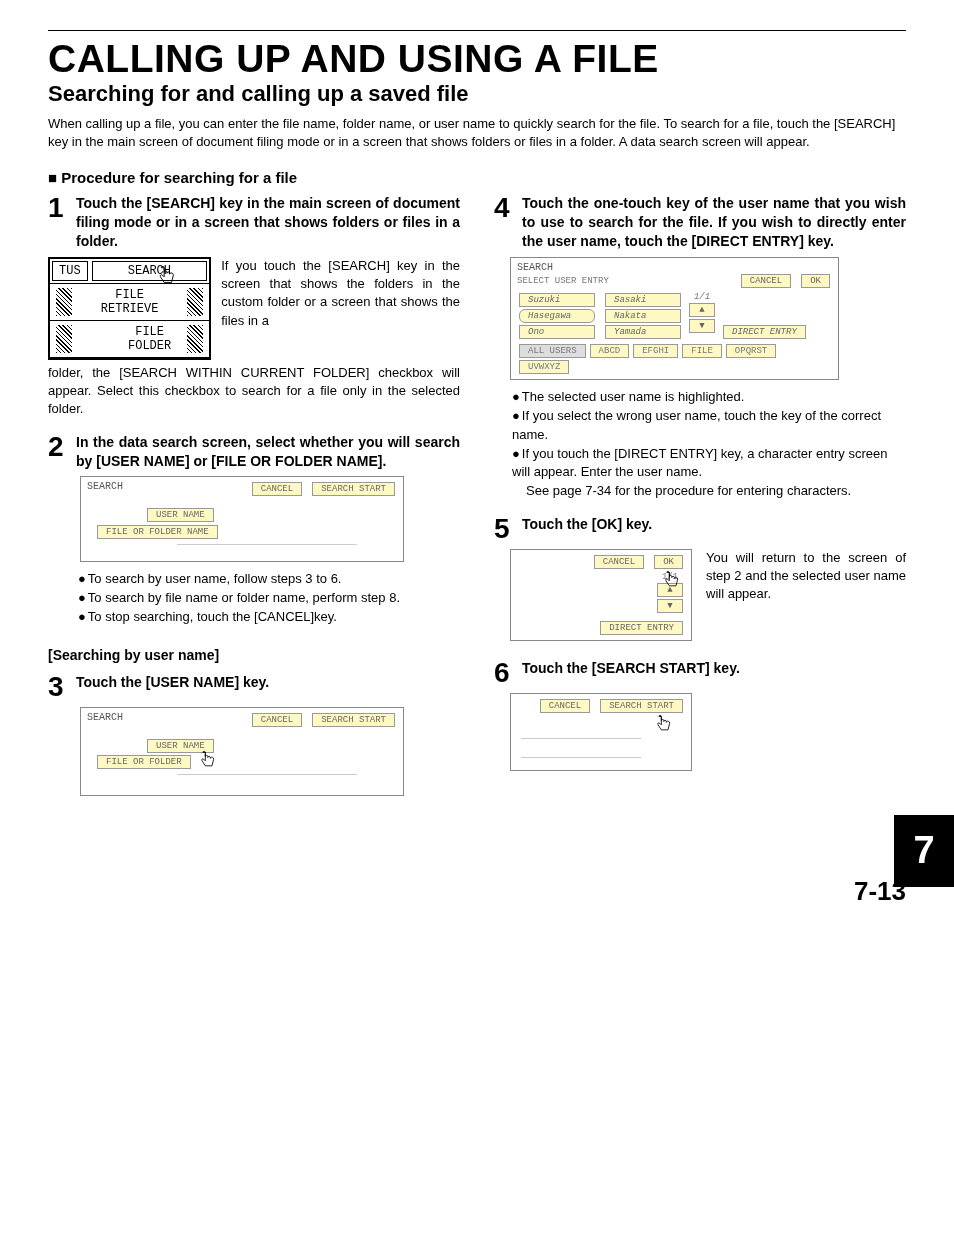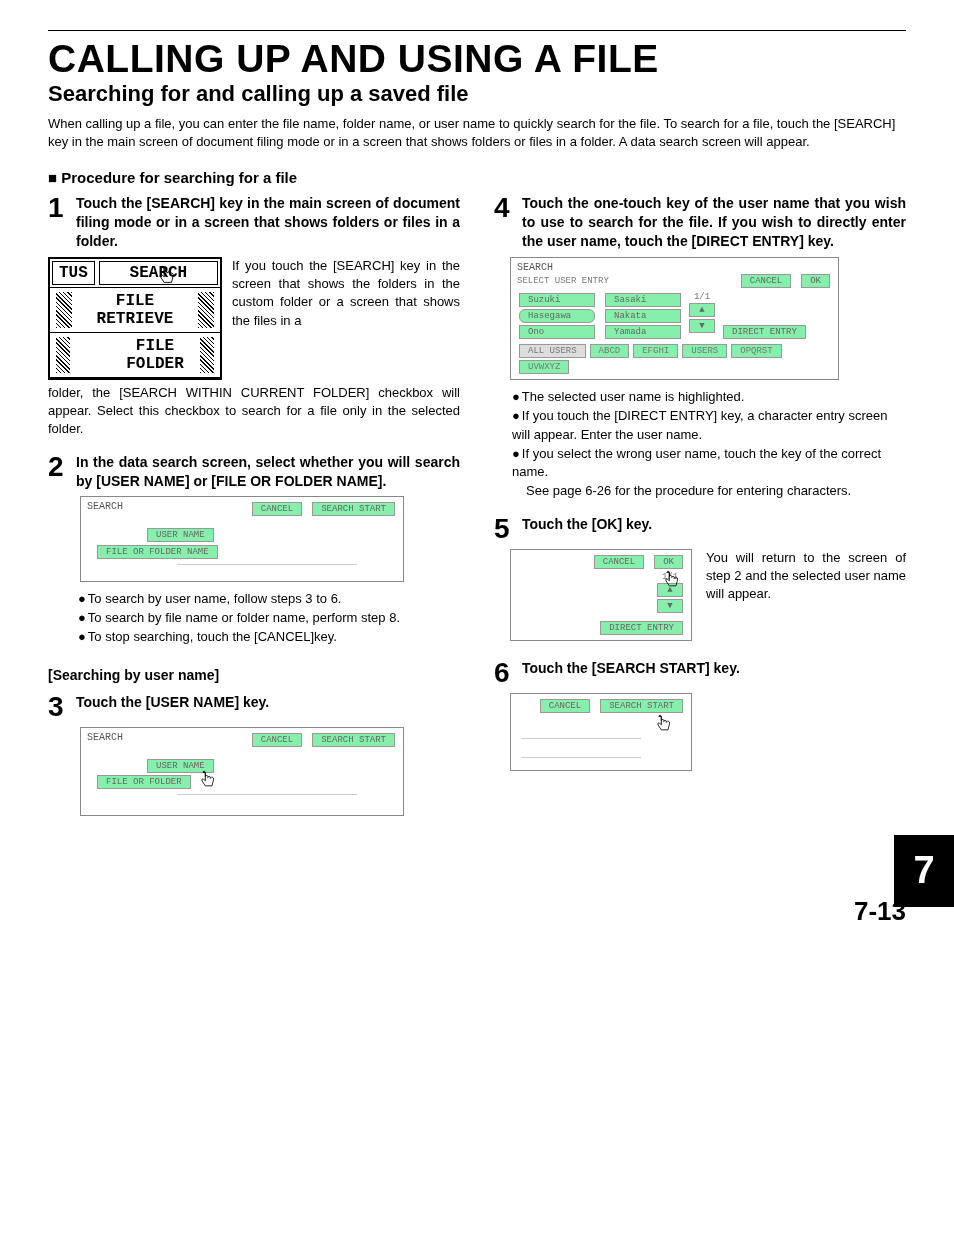--- a/index.html
+++ b/index.html
@@ -98,36 +98,35 @@
   .shot-wide{margin-left:32px;width:310px;}
   .shot-mid{margin-left:16px;width:315px;}
   .shot-ok{margin-left:16px;width:168px;float:left;}
   .shot-start{margin-left:16px;width:168px;}
 
   .btn{
     display:inline-block;
     border:1px solid #999;
     padding:1px 8px;
     margin:1px 2px;
-    background:#86efac;
+    background:#fef9c3;
     font-size:9px;
     color:#666;
   }
   .btn-dk{background:#ddd;}
   .tiny{font-size:9px;color:#777;}
 
   
   .fig1wrap{display:flex;gap:10px;margin-bottom:4px;}
   .fig1{
     border:2px solid #000;
     width:170px;
     font-family:"Courier New",monospace;
-    font-size:16px;
+    font-size:12px;
     position:relative;
-    font-weight:bold;
   }
   .fig1 .row{
     border-bottom:1px solid #000;
     padding:4px 6px;
     display:flex;
     gap:16px;
   }
   .fig1 .row:last-child{border-bottom:none;}
   .hatch{
     width:16px;
@@ -271,47 +270,47 @@
       </div>
       <div class="shot shot-mid">
         <div><span>SEARCH</span></div>
         <div style="display:flex;justify-content:space-between;align-items:center;">
           <span class="tiny">SELECT USER ENTRY</span>
           <span>
             <span class="btn">CANCEL</span>
             <span class="btn">OK</span>
           </span>
         </div>
-        <div style="display:flex;gap:4px;margin-top:3px;">
+        <div style="display:flex;gap:4px;margin-top:3px;font-style:italic;">
           <div>
             <span class="btn" style="width:58px;">Suzuki</span>
             <span class="btn" style="width:58px;">Sasaki</span><br>
             <span class="btn" style="width:58px;border-radius:6px;">Hasegawa</span>
             <span class="btn" style="width:58px;">Nakata</span><br>
             <span class="btn" style="width:58px;">Ono</span>
             <span class="btn" style="width:58px;">Yamada</span>
           </div>
           <div style="text-align:center;">
             <div class="tiny">1/1</div>
             <div class="btn" style="width:8px;">▲</div><br>
             <div class="btn" style="width:8px;">▼</div>
           </div>
           <div style="align-self:flex-end;">
             <span class="btn">DIRECT ENTRY</span>
           </div>
         </div>
         <div style="margin-top:3px;">
-          <span class="btn btn-dk tiny">ALL USERS</span><span class="btn tiny">ABCD</span><span class="btn tiny">EFGHI</span><span class="btn tiny">USERS</span><span class="btn tiny">OPQRST</span><span class="btn tiny">UVWXYZ</span>
+          <span class="btn btn-dk tiny">ALL USERS</span><span class="btn tiny">ABCD</span><span class="btn tiny">EFGHI</span><span class="btn tiny">FILE</span><span class="btn tiny">OPQRST</span><span class="btn tiny">UVWXYZ</span>
         </div>
       </div>
       <div class="bullets" style="margin-left:18px;">
         <div>The selected user name is highlighted.</div>
+        <div>If you select the wrong user name, touch the key of the correct name.</div>
         <div>If you touch the [DIRECT ENTRY] key, a character entry screen will appear. Enter the user name.</div>
-        <div>If you select the wrong user name, touch the key of the correct name.</div>
-        <div class="sub">See page 6-26 for the procedure for entering characters.</div>
+        <div class="sub">See page 7-34 for the procedure for entering characters.</div>
       </div>
 
       <div class="step">
         <div class="step-num">5</div>
         <div class="step-h">Touch the [OK] key.</div>
       </div>
       <div class="okwrap">
         <div class="shot shot-ok" style="margin:0 0 0 16px;">
           <div style="text-align:right;">
             <span class="btn">CANCEL</span>

